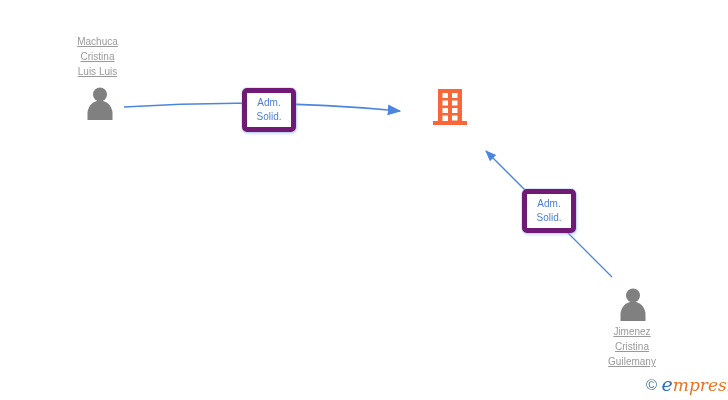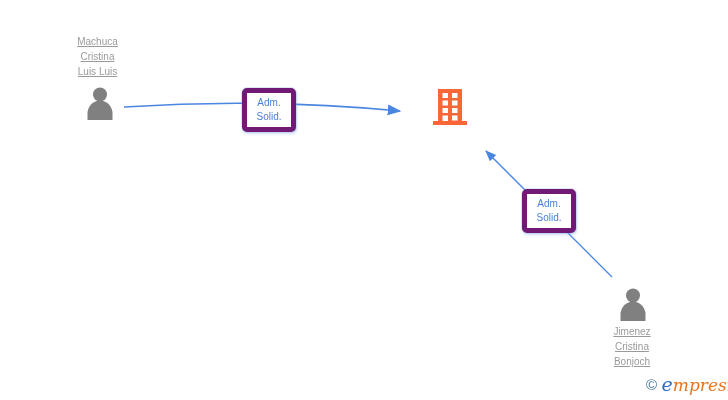--- a/index.html
+++ b/index.html
@@ -121,21 +121,21 @@
 
   <div class="node-icon" style="left:617px; top:288px; width:32px; height:33px;">
     <svg width="32" height="33" viewBox="0 0 32 33">
       <circle cx="16" cy="7.5" r="7" fill="#808080"></circle>
       <path d="M16,13.5 C9.5,13.5 4.5,18.5 3.5,25 L3.5,33 L28.5,33 L28.5,25 C27.5,18.5 22.5,13.5 16,13.5 Z" fill="#808080"></path>
     </svg>
   </div>
   <div class="node-name" style="left:572px; top:324px; width:120px;">
     <div>Jimenez</div>
     <div>Cristina</div>
-    <div>Bonjoch</div>
+    <div>Guilemany</div>
   </div>
 
   <div class="edge-label" style="left:242px; top:88px; width:34px;">
     <div>Adm.</div>
     <div>Solid.</div>
   </div>
 
   <div class="edge-label" style="left:522px; top:189px; width:34px;">
     <div>Adm.</div>
     <div>Solid.</div>

